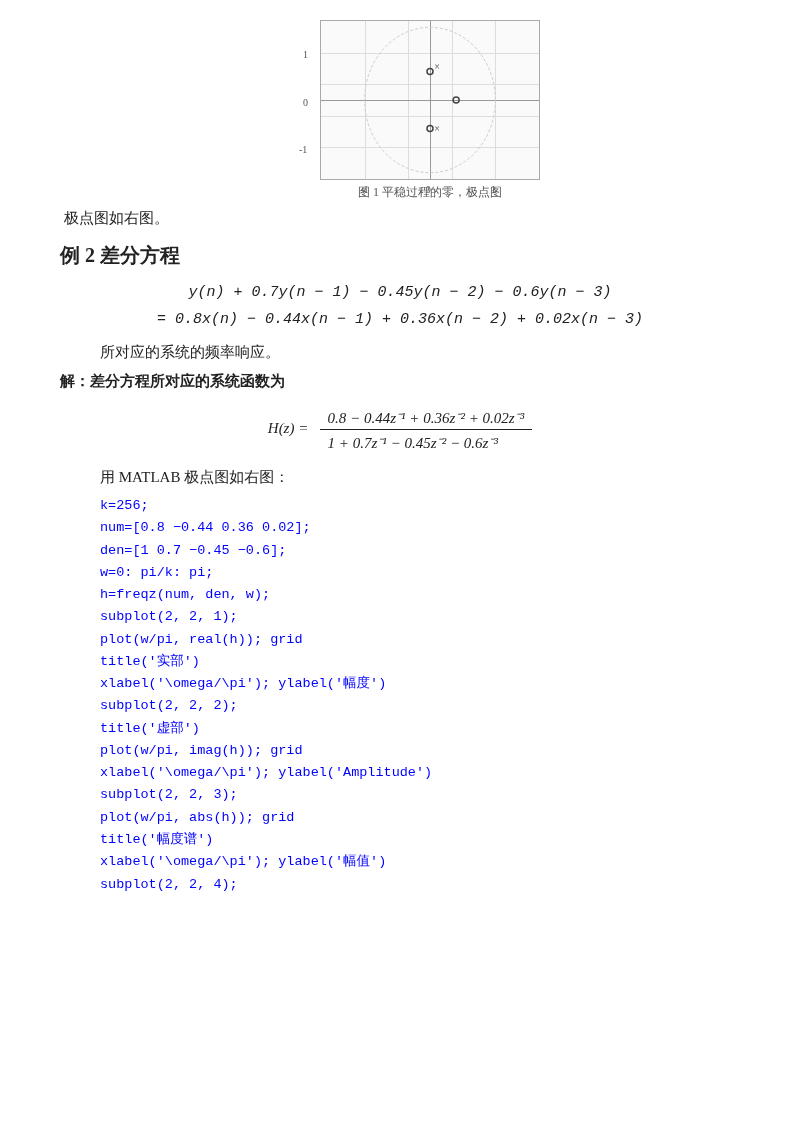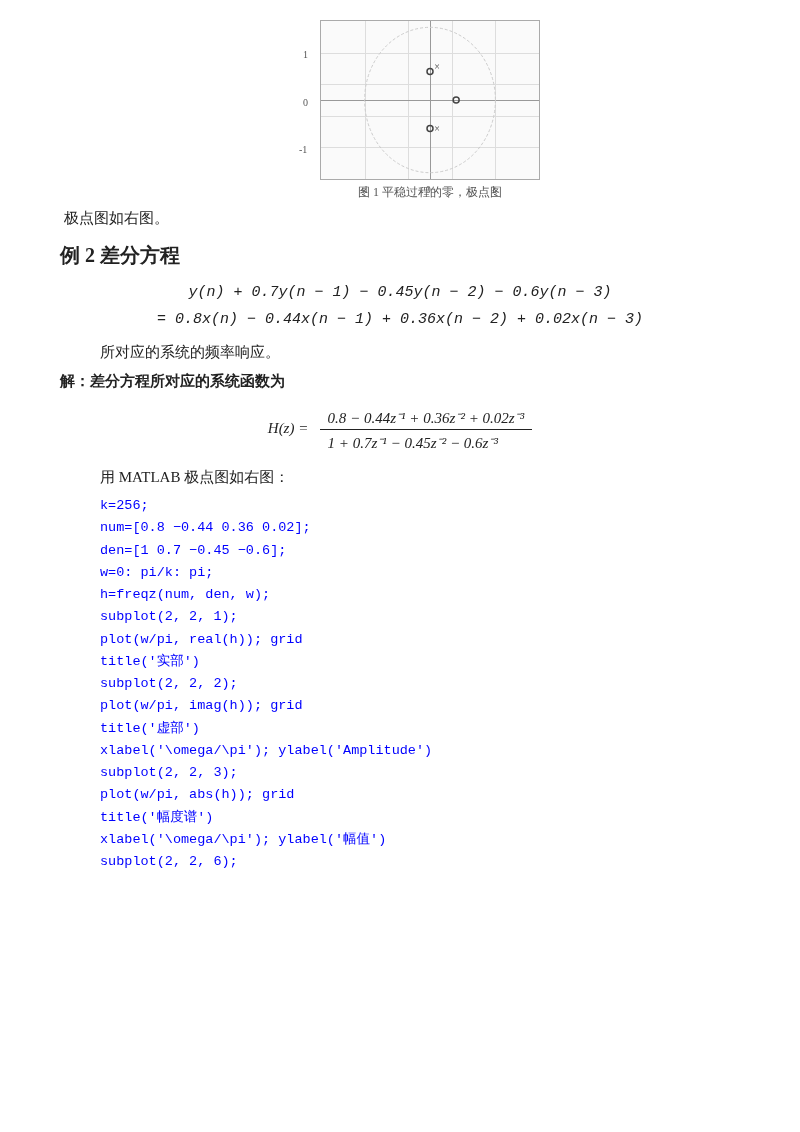--- a/index.html
+++ b/index.html
@@ -203,22 +203,23 @@
 
 <div class="code-block">
 <span class="code-line">k=256;</span>
     <span class="code-line">num=[0.8  −0.44  0.36  0.02];</span>
     <span class="code-line">den=[1  0.7  −0.45  −0.6];</span>
     <span class="code-line">w=0: pi/k: pi;</span>
     <span class="code-line">h=freqz(num, den, w);</span>
     <span class="code-line">subplot(2, 2, 1);</span>
     <span class="code-line">plot(w/pi, real(h)); grid</span>
     <span class="code-line">title('实部')</span>
+    <span class="code-line">xlabel('\omega/\pi'); ylabel('幅度')</span>
     <span class="code-line">subplot(2, 2, 2);</span>
+    <span class="code-line">title('虚部')</span>
     <span class="code-line">plot(w/pi, imag(h)); grid</span>
-    <span class="code-line">title('虚部')</span>
     <span class="code-line">xlabel('\omega/\pi'); ylabel('Amplitude')</span>
     <span class="code-line">subplot(2, 2, 3);</span>
     <span class="code-line">plot(w/pi, abs(h)); grid</span>
     <span class="code-line">title('幅度谱')</span>
     <span class="code-line">xlabel('\omega/\pi'); ylabel('幅值')</span>
-    <span class="code-line">subplot(2, 2, 6);</span>
+    <span class="code-line">subplot(2, 2, 4);</span>
   </div>
 
 </body></html>

